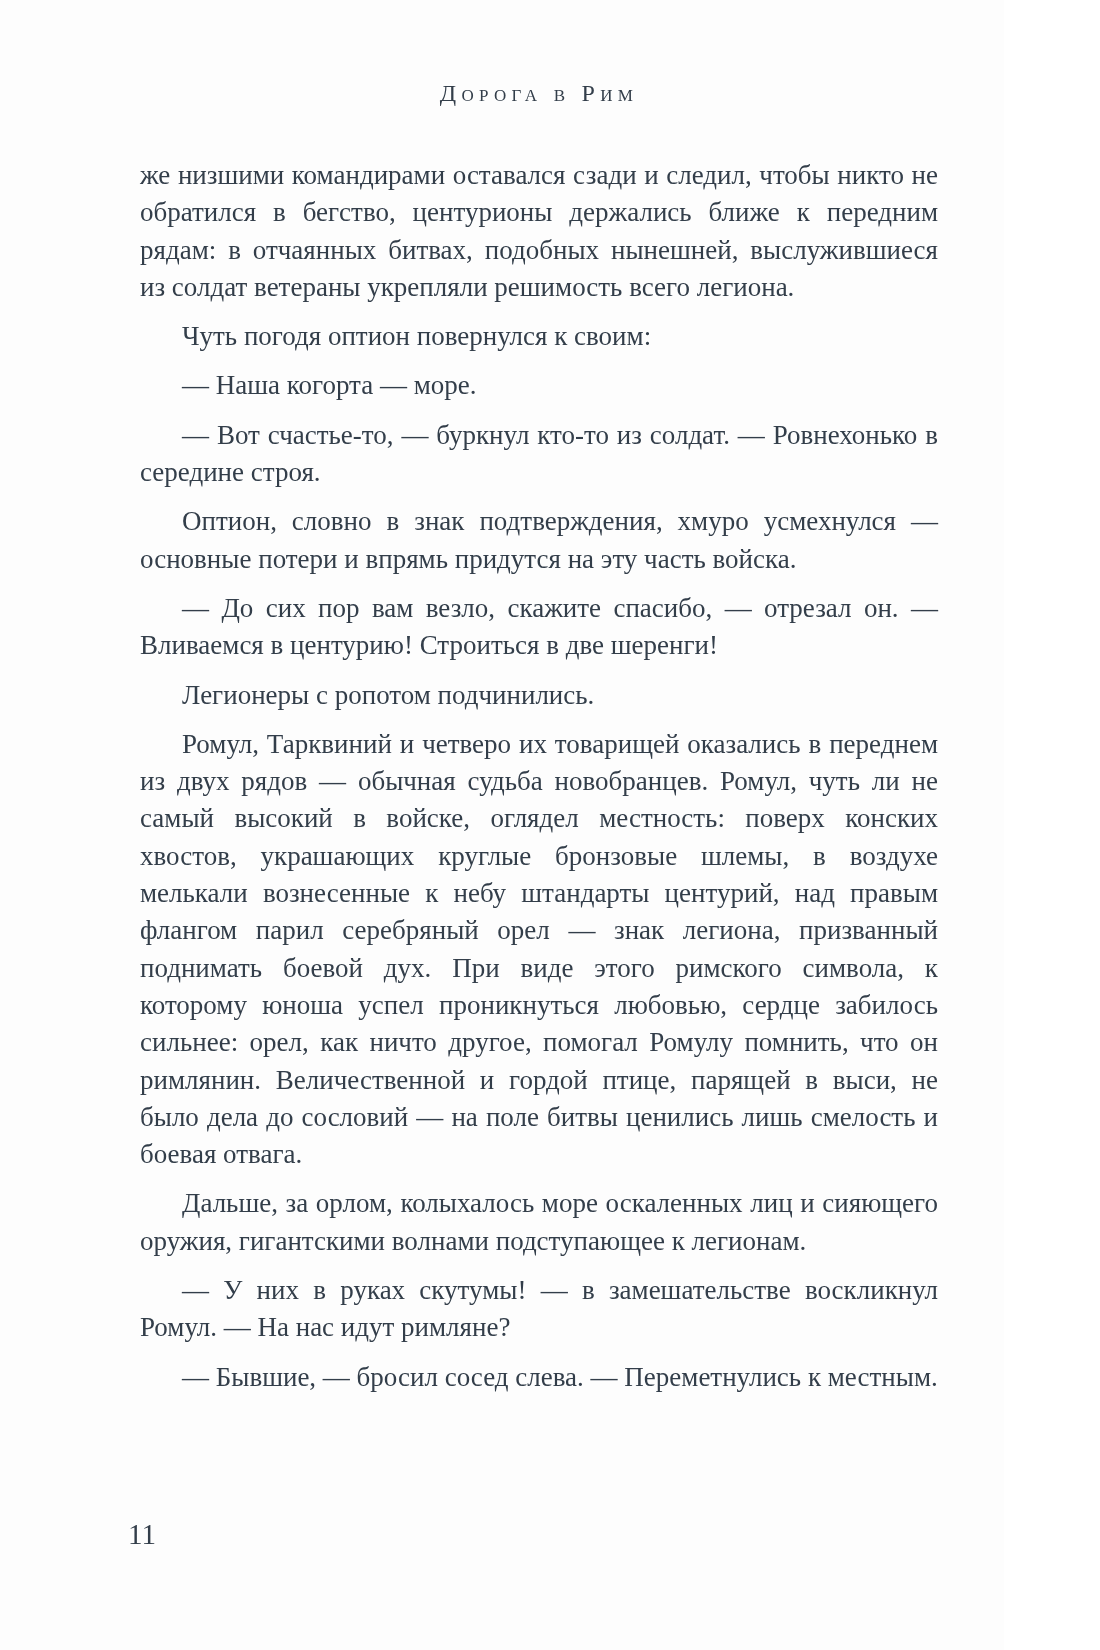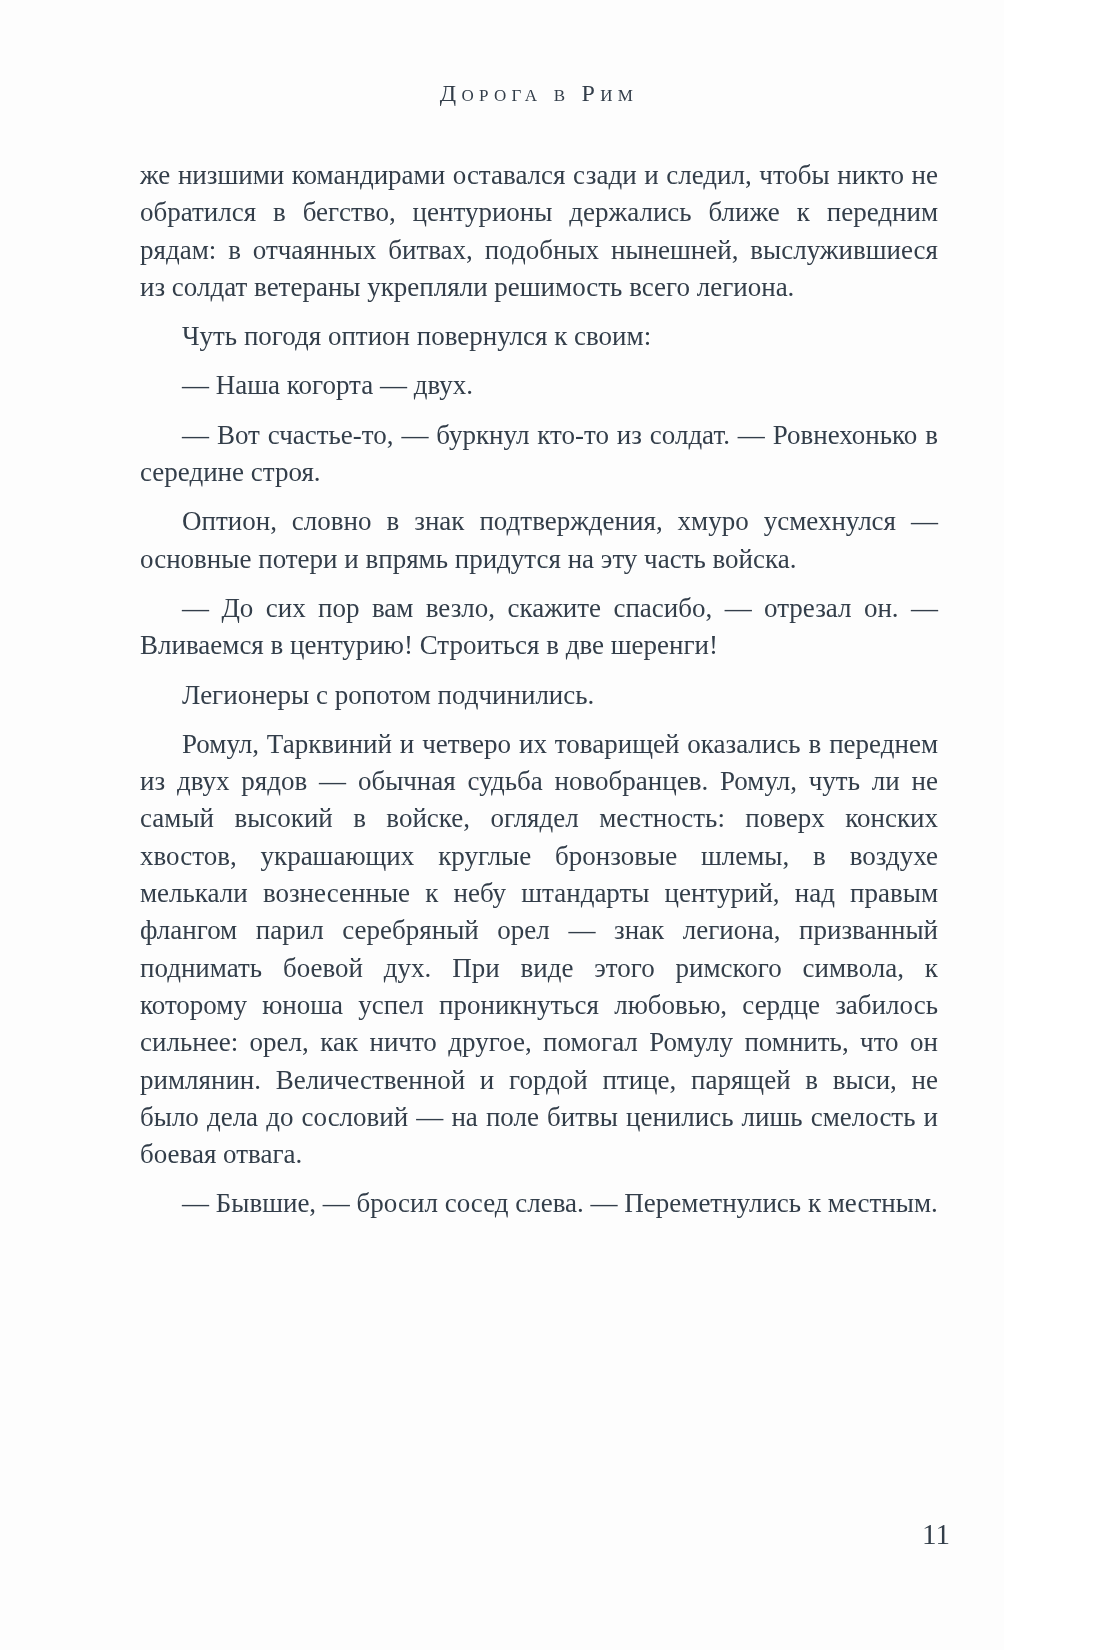--- a/index.html
+++ b/index.html
@@ -45,39 +45,41 @@
     -webkit-hyphens: auto;
   }
   .para.no-indent {
     text-indent: 0;
   }
   .folio {
     position: absolute;
     top: 1518px;
     left: 128px;
     width: 822px;
-    text-align: right;
+    text-align: left;
     font-size: 29px;
     color: var(--text-color, #333e4a);
   }
 </style>
 </head>
 <body>
 
 <div class="page">
 
   <header class="running-head">Дорога в Рим</header>
 
   <main class="text-block">
     <p class="para no-indent">же низшими командирами оставался сзади и следил, чтобы никто не обратился в бегство, центурионы держались ближе к передним рядам: в отчаянных битвах, подобных нынешней, выслужившиеся из солдат ветераны укрепляли решимость всего легиона.</p>
     <p class="para">Чуть погодя оптион повернулся к своим:</p>
-    <p class="para">— Наша когорта — двух.</p>
+    <p class="para">— Наша когорта — море.</p>
     <p class="para">— Вот счастье-то, — буркнул кто-то из солдат. — Ровнехонько в середине строя.</p>
     <p class="para">Оптион, словно в знак подтверждения, хмуро усмехнулся — основные потери и впрямь придутся на эту часть войска.</p>
     <p class="para">— До сих пор вам везло, скажите спасибо, — отрезал он. — Вливаемся в центурию! Строиться в две шеренги!</p>
     <p class="para">Легионеры с ропотом подчинились.</p>
     <p class="para">Ромул, Тарквиний и четверо их товарищей оказались в переднем из двух рядов — обычная судьба новобранцев. Ромул, чуть ли не самый высокий в войске, оглядел местность: поверх конских хвостов, украшающих круглые бронзовые шлемы, в воздухе мелькали вознесенные к небу штандарты центурий, над правым флангом парил серебряный орел — знак легиона, призванный поднимать боевой дух. При виде этого римского символа, к которому юноша успел проникнуться любовью, сердце забилось сильнее: орел, как ничто другое, помогал Ромулу помнить, что он римлянин. Величественной и гордой птице, парящей в выси, не было дела до сословий — на поле битвы ценились лишь смелость и боевая отвага.</p>
+    <p class="para">Дальше, за орлом, колыхалось море оскаленных лиц и сияющего оружия, гигантскими волнами подступающее к легионам.</p>
+    <p class="para">— У них в руках скутумы! — в замешательстве воскликнул Ромул. — На нас идут римляне?</p>
     <p class="para">— Бывшие, — бросил сосед слева. — Переметнулись к местным.</p>
   </main>
 
   <footer class="folio">11</footer>
 
 </div>
 
 </body></html>

